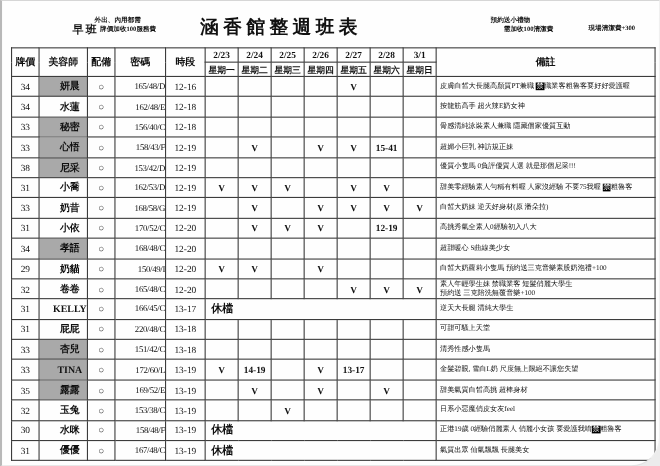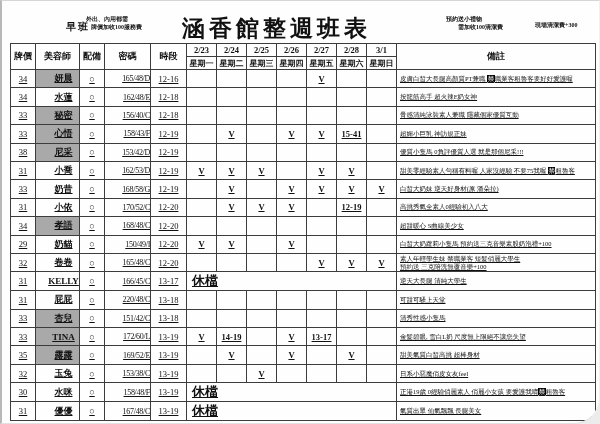--- a/index.html
+++ b/index.html
@@ -5,40 +5,40 @@
   * { box-sizing: border-box; margin: 0; padding: 0; }
   html,body { width:600px; height:424px; }
   body { background:#ececec; font-family:"Liberation Serif","DejaVu Serif",serif; color:#111; }
   #page { position:absolute; left:0; top:0; width:600px; height:424px; background:#fefefe;
           border-left:2px solid #b8b8b8; border-top:1px solid #d6d6d6;
           border-bottom:1px solid #e2e2e2; border-right:1px solid #f0f0f0;
           border-bottom-right-radius:26px; overflow:hidden; }
   .hdr-shift { position:absolute; left:44px; top:19px; font-size:10px; font-weight:bold; letter-spacing:2px;margin-left:20px; }
   .hdr-note-left { position:absolute; left:84px; top:14px; font-size:6px; line-height:8px; font-weight:bold; }
   .hdr-note-left .l2 { padding-left:5px; }
-  .hdr-title { position:absolute; left:180px; top:12px; font-size:23px; font-weight:bold; letter-spacing:4px;text-align:center; }
+  .hdr-title { position:absolute; left:180px; top:12px; font-size:17px; font-weight:bold; letter-spacing:4px;text-align:center; }
   .hdr-note-right { position:absolute; left:444px; top:14px; font-size:6px; line-height:8px; font-weight:bold; }
   .hdr-note-right .l2 { padding-left:12px; }
   .hdr-note-far { position:absolute; left:533px; top:20px; font-size:6px; font-weight:bold; }
 
   table { position:absolute; left:8px; top:42px; width:585px; border-collapse:collapse; table-layout:fixed; }
   th, td { border:1px solid #3c3c3c; text-align:center; vertical-align:middle;
            overflow:hidden; white-space:nowrap; }
   thead th { font-weight:bold; font-size:9px; height:13px; }
   thead .date { font-size:8.5px;margin-left:18px; }
   thead .wday { font-size:8px;margin-top:10px; }
-  tbody tr { height:18.4px;text-decoration:underline; }
+  tbody tr { height:18.4px; }
   td.price { font-size:8.5px; }
   td.name  { font-size:9px; font-weight:bold;padding-left:12px; }
   td.name.hl { background:#a9a9a9; }
   td.equip { font-size:9px; color:#333; }
   td.code  { font-size:8px; letter-spacing:-0.3px;text-align:right; }
   td.time  { font-size:8.5px; }
   td.day   { font-size:8.5px; font-weight:bold; }
-  td.rest  { text-align:left; padding-left:5px; font-size:13px; font-weight:bold; }
+  td.rest  { text-align:left; padding-left:5px; font-size:10px; font-weight:bold; }
   td.remark { text-align:left; padding-left:3px; font-size:6.5px; line-height:8px; }
   td.remark .inv { background:#000; color:#fff; padding:0 0.5px; }
 </style>
 </head>
 <body>
 
 <div id="page">
   <div class="hdr-shift">早班</div>
   <div class="hdr-note-left">
     <div class="l1">外出、內用都需</div>

